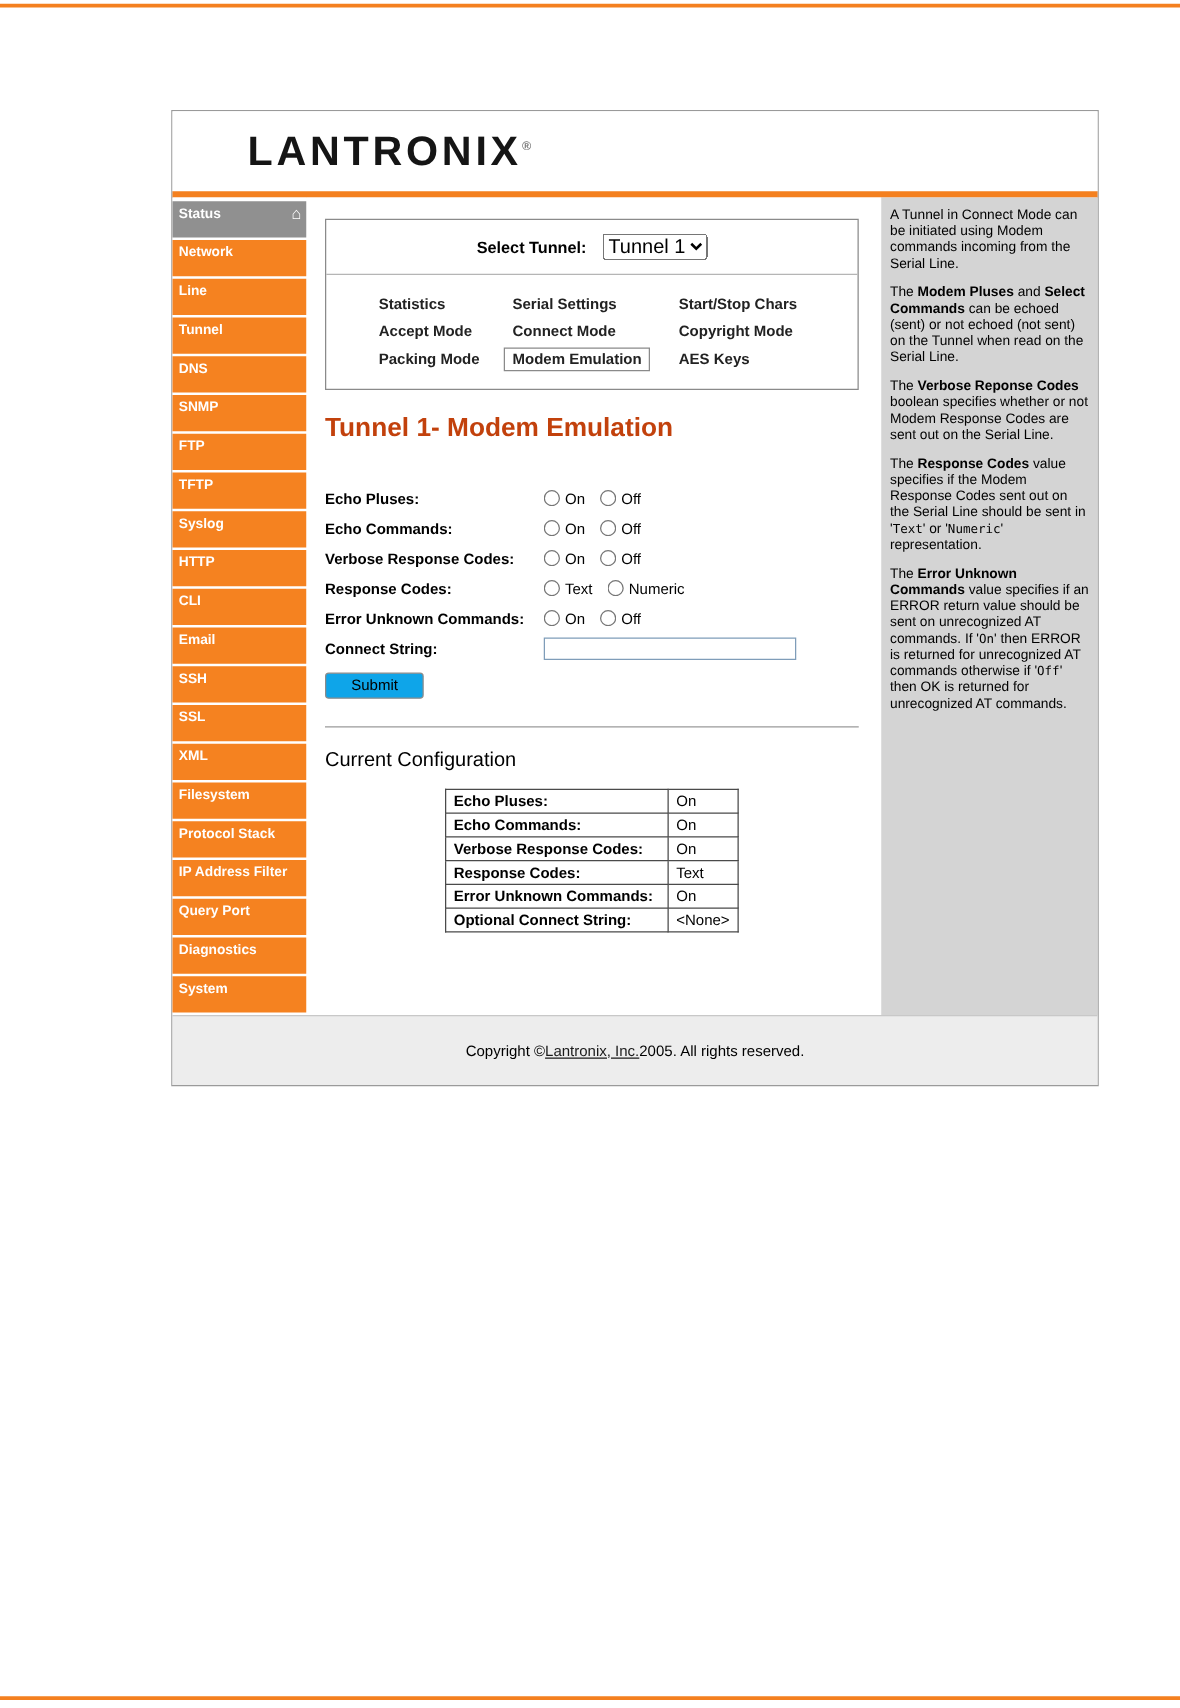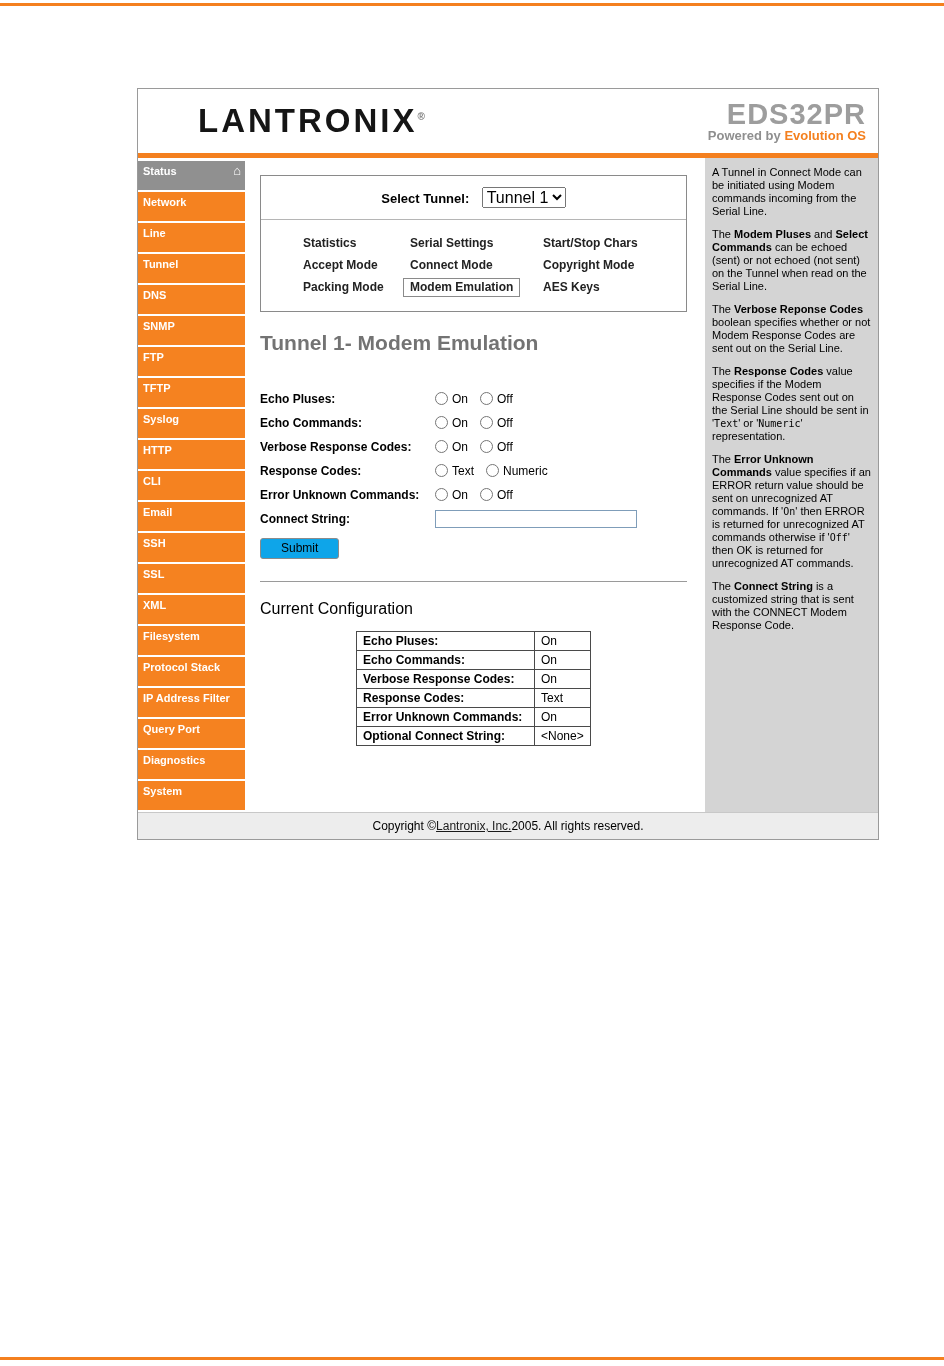--- a/index.html
+++ b/index.html
@@ -49,21 +49,21 @@
   .select-label { font-size:13px; font-weight:bold; }
   .tunnel-select { margin-left:8px; width:84px; font-size:16px; font-family:"Liberation Sans", sans-serif; }
   .tab-grid {
     display:grid; grid-template-columns:107px 133px 1fr; grid-auto-rows:22px;
     align-items:center; justify-items:start; margin-left:42px; margin-right:10px;
   }
   .tab { font-size:12px; font-weight:bold; color:#222; cursor:pointer; white-space:nowrap; }
   .tab.tab-active { border:1px solid #8a8a8a; padding:1px 6px 2px; margin-left:-7px; background:#fff; }
 
   
-  .page-title { margin-top:19px; font-size:21px; font-weight:bold; color:#737373; }
+  .page-title { margin-top:19px; font-size:21px; font-weight:bold; color:#c2410c; }
   .form-area { margin-top:32px; }
   .form-row { display:flex; align-items:center; height:23px; margin-bottom:1px; }
   .form-label { width:175px; flex:0 0 175px; font-size:12px; font-weight:bold; }
   .radio-group { display:flex; align-items:center; }
   .radio-opt { display:inline-flex; align-items:center; margin-right:12px; font-size:12px; cursor:pointer; }
   .radio-opt input { margin:0 4px 0 0; width:13px; height:13px; }
   .text-input { width:202px; height:18px; border:1px solid #7f9db9; font-size:12px; padding:1px 3px; font-family:"Liberation Sans", sans-serif; }
   .submit-btn {
     margin-top:7px; font-size:12px; font-family:"Liberation Sans", sans-serif;
     padding:2px 20px 3px; background:#0ea5e9; border:1px solid #8b8b8b; border-radius:3px; cursor:pointer;
@@ -77,43 +77,36 @@
   .cfg-value { width:55px; }
 
   
   .help { width:173px; flex:0 0 173px; background:#D4D4D4; padding:8px 7px; font-size:11px; line-height:13px; color:#000; }
   .help-p { margin-bottom:10px; }
   .seg-bold { font-weight:bold; }
   .seg-mono { font-family:"DejaVu Sans Mono","Liberation Mono",monospace; font-size:10px; }
 
   
   .footer {
-    height:27px; background:#EDEDED; border-top:1px solid #c8c8c8;
+    height:56px; background:#EDEDED; border-top:1px solid #c8c8c8;
     display:flex; justify-content:center; align-items:center; font-size:12px; gap:0;
   }
   .footer-link { color:#1a1a1a; text-decoration:underline; cursor:pointer; }
 </style>
 </head>
 <body>
 
 <div class="page-rule top"></div>
 <div class="page-rule bottom"></div>
 
 <div class="app">
 
   <div class="header">
     <div class="logo">
       <span>LANTRONIX</span><span class="reg">®</span>
-    </div>
-    <div class="brand">
-      <div class="product">EDS32PR</div>
-      <div class="powered">
-        <span>Powered by</span>
-        <span class="os">Evolution OS</span>
-      </div>
     </div>
   </div>
   <div class="orange-rule"></div>
 
   <div class="content">
 
     <nav class="sidenav">
       <div class="nav-item active"><span>Status</span><span class="home-icon">⌂</span></div>
       <div class="nav-item">Network</div>
       <div class="nav-item">Line</div>
@@ -275,21 +268,20 @@
       </table>
 
     </main>
 
     <aside class="help">
       <p class="help-p"><span class="seg-plain">A Tunnel in Connect Mode can be initiated using Modem commands incoming from the Serial Line.</span></p>
       <p class="help-p"><span class="seg-plain">The </span><span class="seg-bold">Modem Pluses</span><span class="seg-plain"> and </span><span class="seg-bold">Select Commands</span><span class="seg-plain"> can be echoed (sent) or not echoed (not sent) on the Tunnel when read on the Serial Line.</span></p>
       <p class="help-p"><span class="seg-plain">The </span><span class="seg-bold">Verbose Reponse Codes</span><span class="seg-plain"> boolean specifies whether or not Modem Response Codes are sent out on the Serial Line.</span></p>
       <p class="help-p"><span class="seg-plain">The </span><span class="seg-bold">Response Codes</span><span class="seg-plain"> value specifies if the Modem Response Codes sent out on the Serial Line should be sent in '</span><span class="seg-mono">Text</span><span class="seg-plain">' or '</span><span class="seg-mono">Numeric</span><span class="seg-plain">' representation.</span></p>
       <p class="help-p"><span class="seg-plain">The </span><span class="seg-bold">Error Unknown Commands</span><span class="seg-plain"> value specifies if an ERROR return value should be sent on unrecognized AT commands. If '</span><span class="seg-mono">On</span><span class="seg-plain">' then ERROR is returned for unrecognized AT commands otherwise if '</span><span class="seg-mono">Off</span><span class="seg-plain">' then OK is returned for unrecognized AT commands.</span></p>
-      <p class="help-p"><span class="seg-plain">The </span><span class="seg-bold">Connect String</span><span class="seg-plain"> is a customized string that is sent with the CONNECT Modem Response Code.</span></p>
     </aside>
 
   </div>
 
   <footer class="footer">
     <span>Copyright © </span>
     <a href="#" class="footer-link">Lantronix, Inc.</a>
     <span> 2005. All rights reserved.</span>
   </footer>
 

